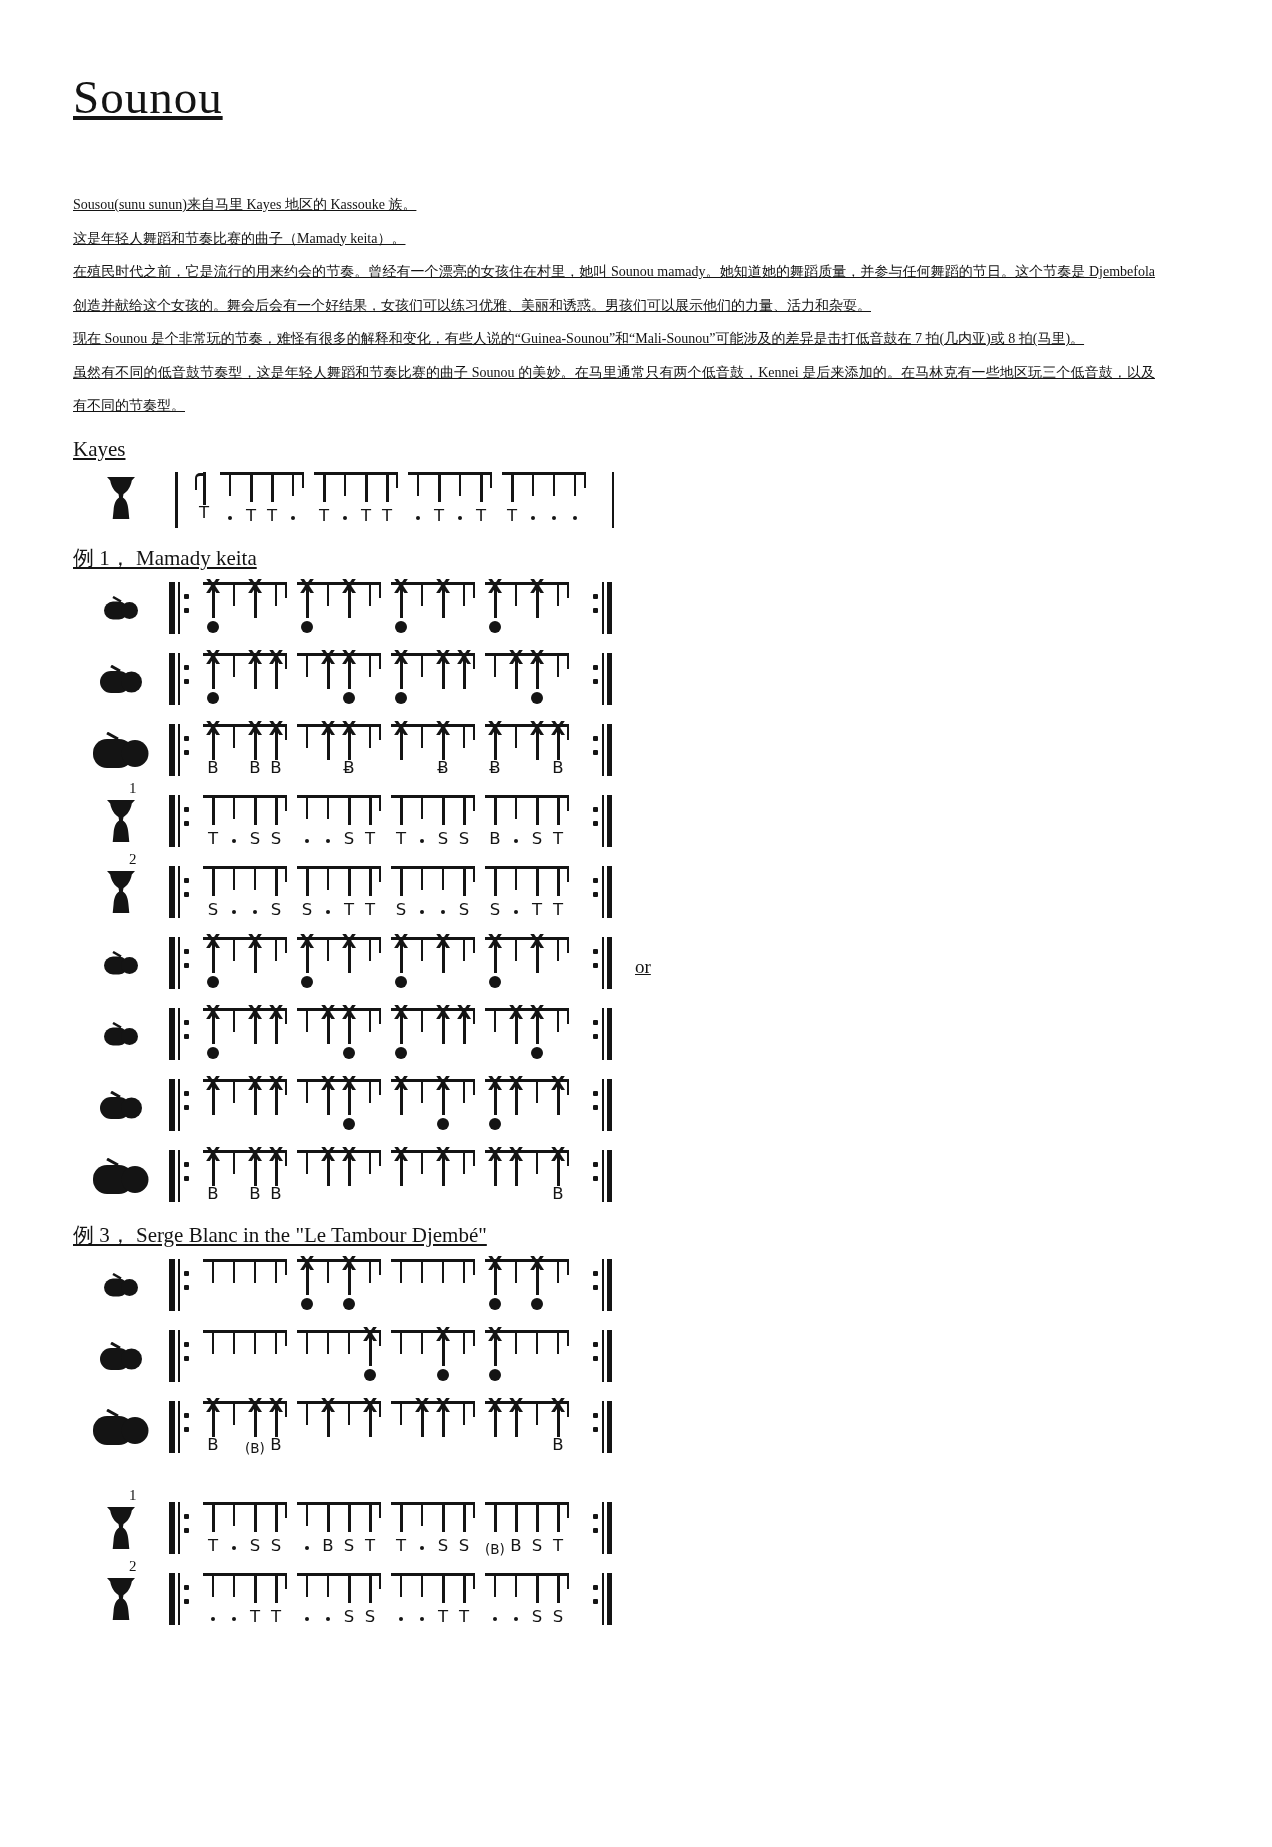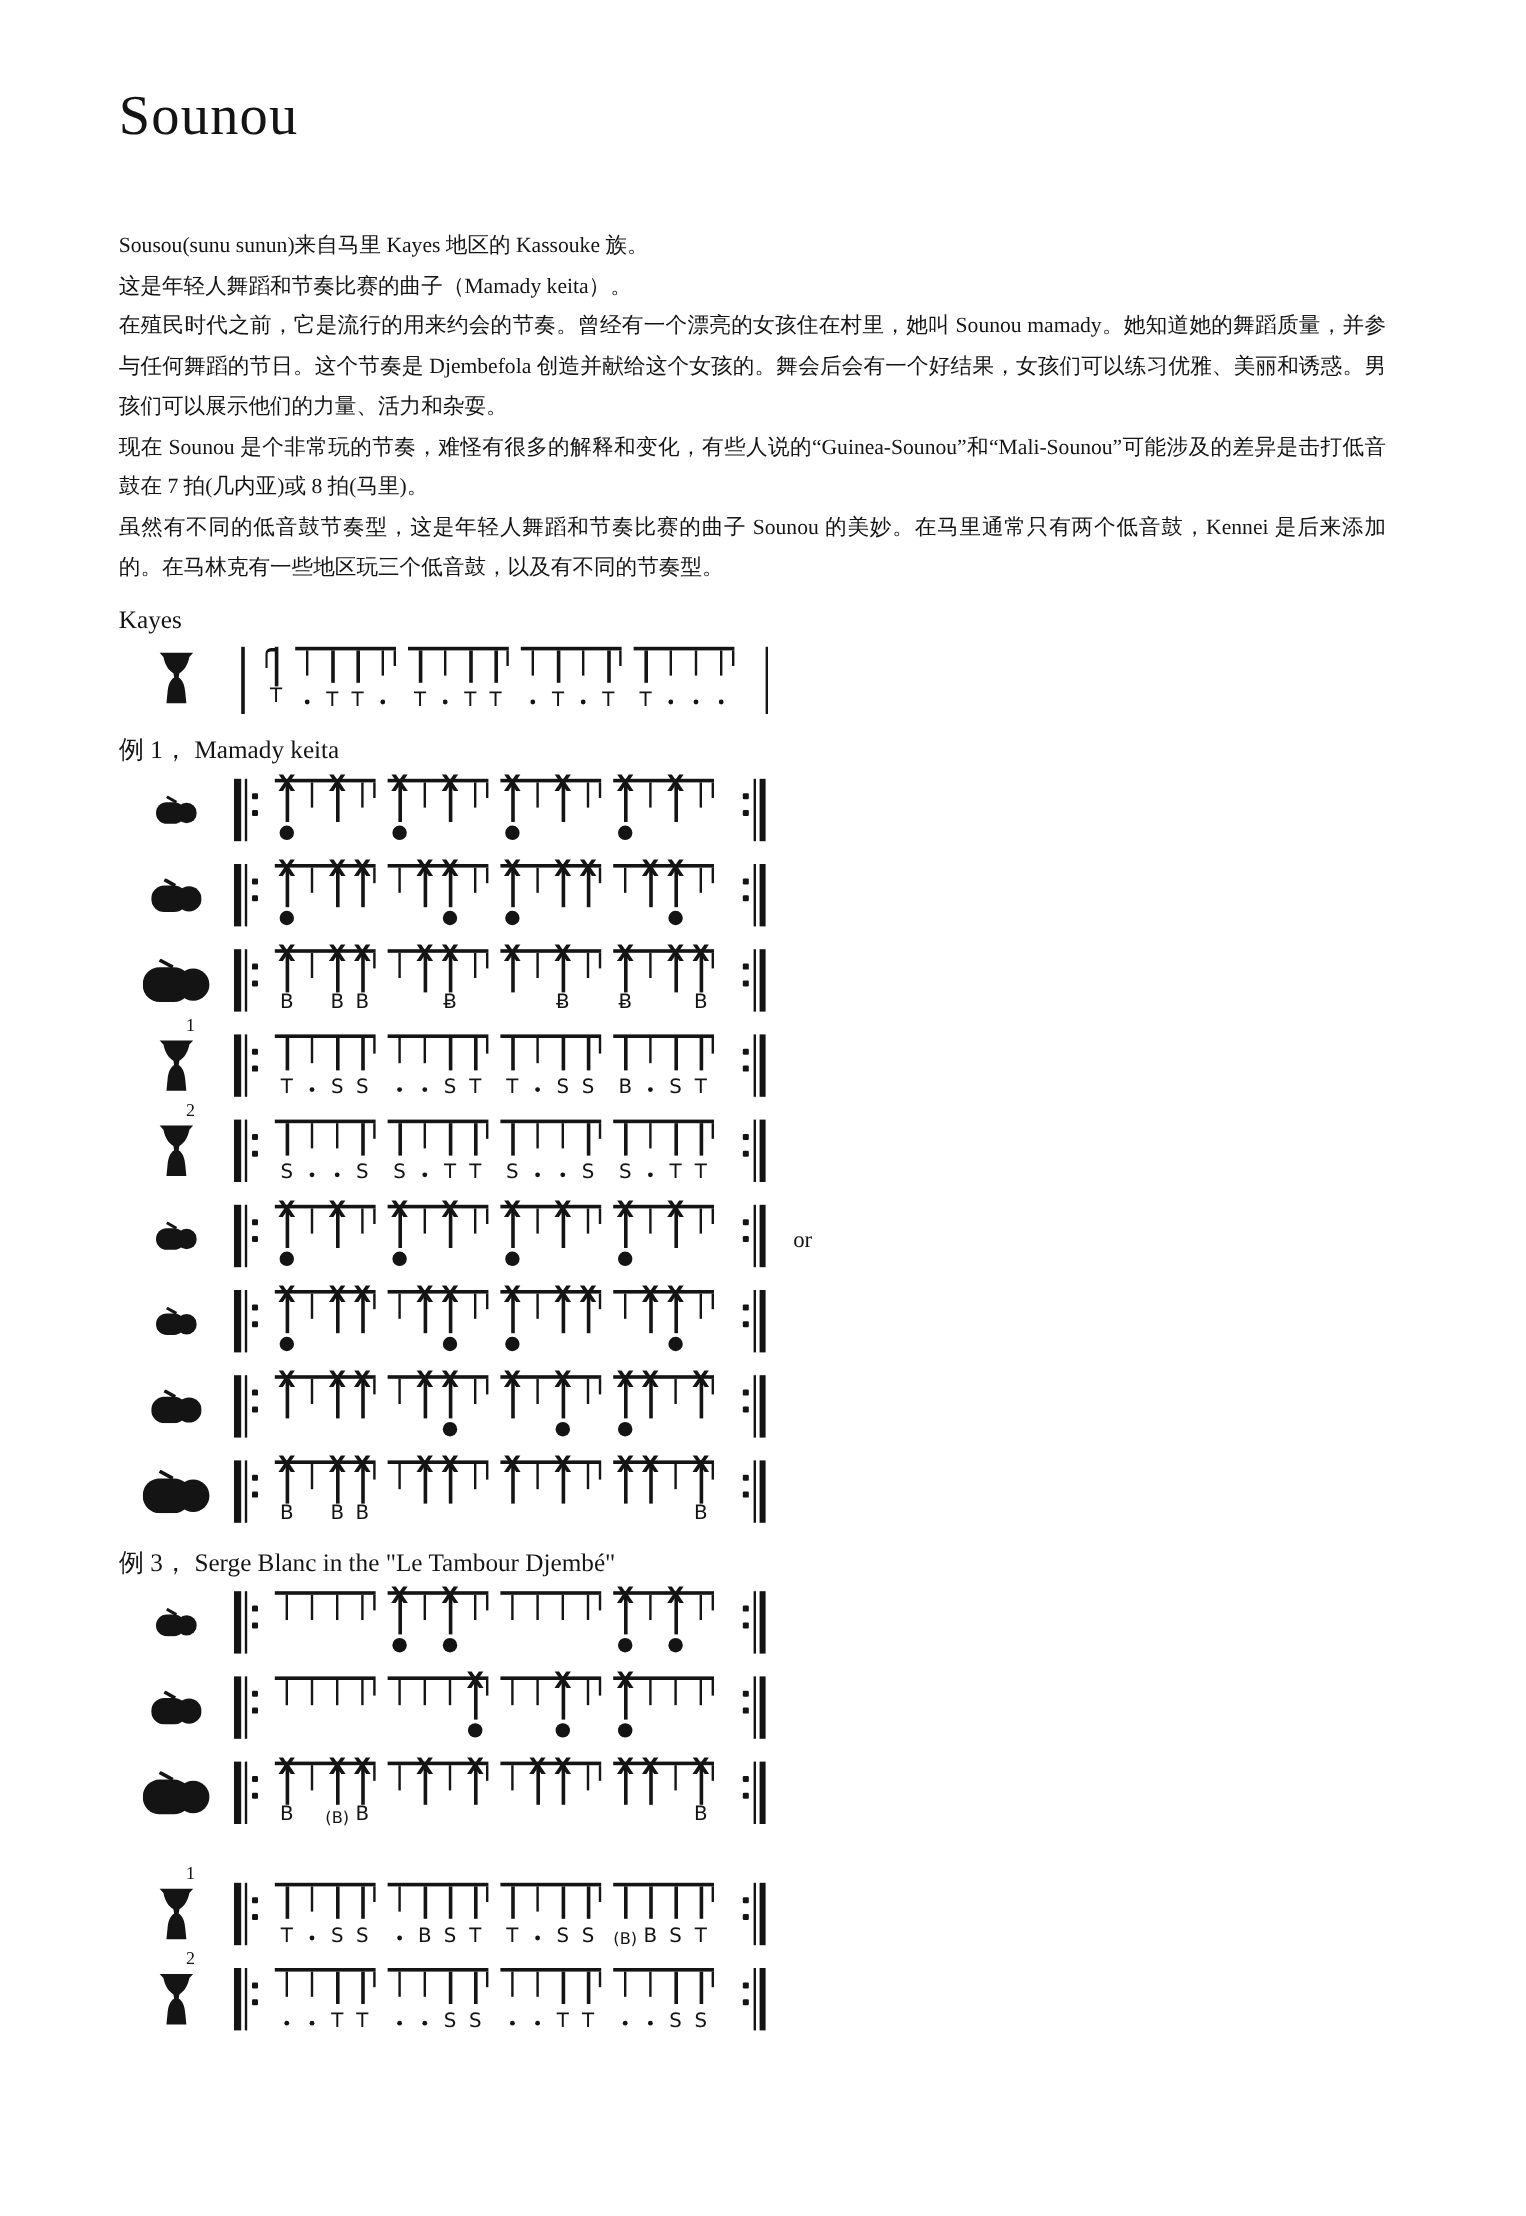--- a/index.html
+++ b/index.html
@@ -1,20 +1,20 @@
 <!DOCTYPE html>
 <html><head>
 <meta charset="utf-8">
 <style>
   html,body{margin:0;padding:0;background:#ffffff;}
   body{width:1272px;height:1847px;overflow:hidden;color:#141414;
        font-family:"Liberation Serif", serif;}
-  .page{padding:70px 117px 0 99px;}
+  .page{padding:70px 117px 0 73px;text-decoration:underline;}
   .page-title{font-size:47px;font-weight:normal;letter-spacing:1px;margin:0 0 64px 0;}
-  .intro p{margin:0;font-size:18px;line-height:33.5px;text-align:justify;}
+  .intro p{margin:0;font-size:14px;line-height:33.5px;text-align:justify;}
   .call-label{margin-top:46px;font-size:21px;}
   .nsection-label{font-size:21px;margin:14px 0 10px 0;}
   .nsection{margin:0;}
   
   .nrow{display:flex;align-items:flex-start;margin:10px 0 16px 0;}
   .nrow.gapped{margin-top:46px;}
   .icon-col{width:96px;min-width:96px;height:52px;display:flex;align-items:center;justify-content:center;position:relative;}
   .voice-num{position:absolute;top:-15px;left:56px;font-size:15px;font-family:"Liberation Serif",serif;}
   .bar-single{width:2.5px;height:56px;background:#141414;margin:0 6px;}
   .rep{display:flex;align-items:flex-start;}

